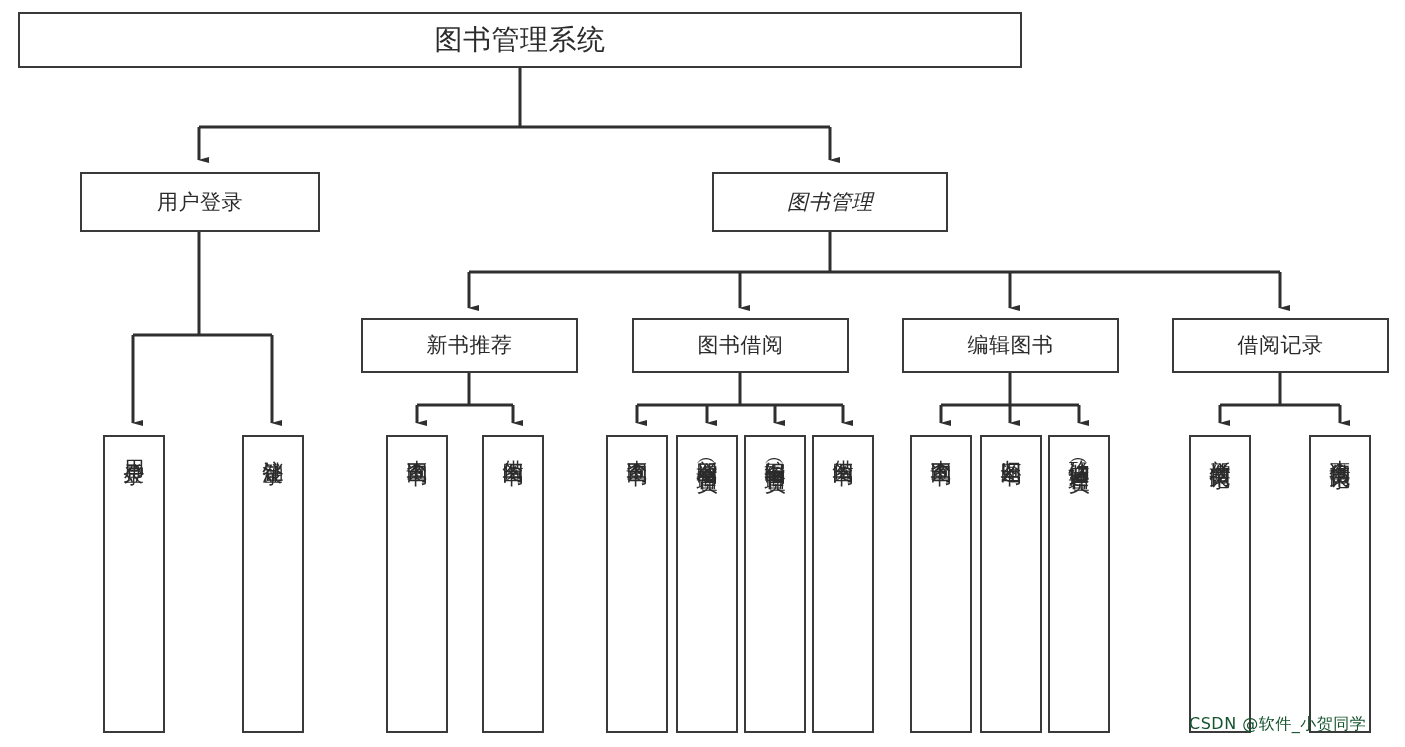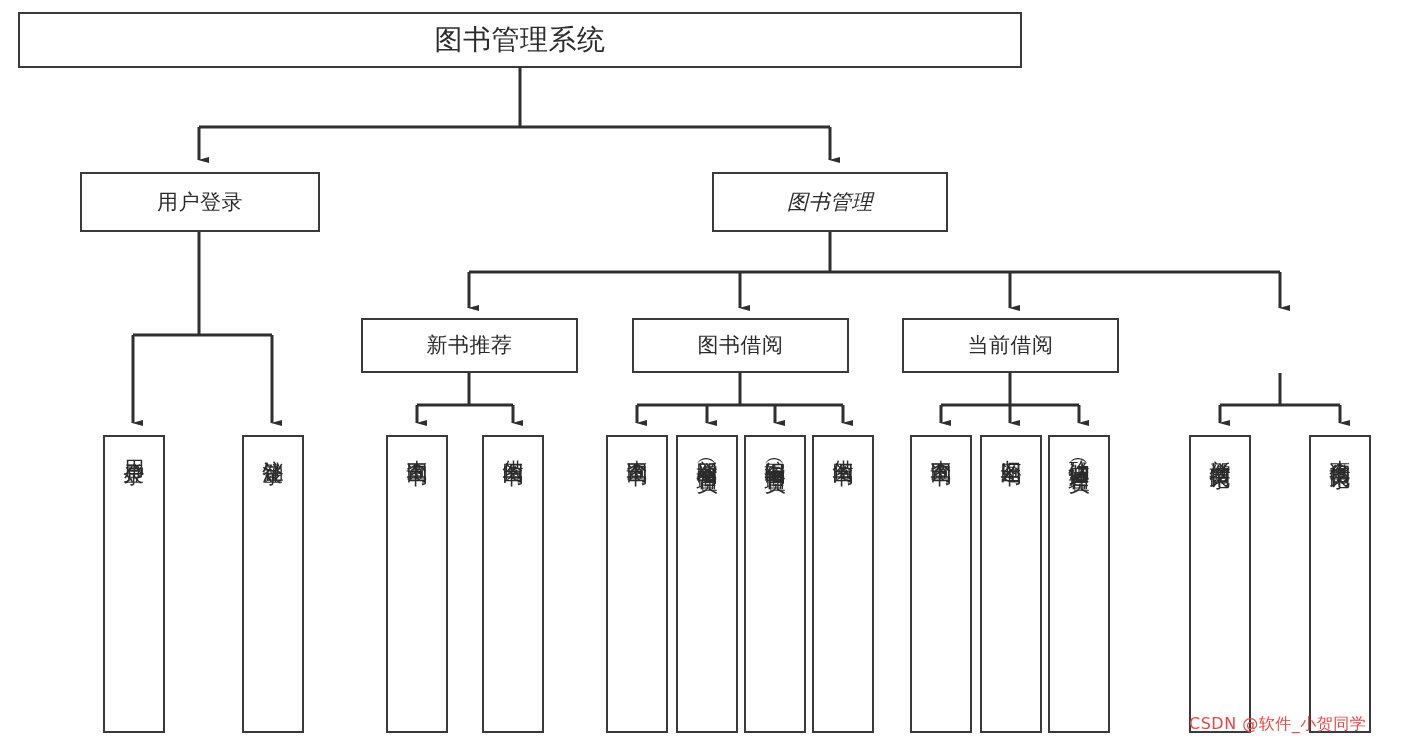--- a/index.html
+++ b/index.html
@@ -57,21 +57,21 @@
     line-height: 1.05;
     letter-spacing: 2px;
     white-space: nowrap;
   }
   .node.root .label { font-size: 28px; }
   .watermark {
     position: absolute;
     left: 1189px;
     top: 714px;
     font-size: 16px;
-    color: #ef4444;
+    color: #14532d;
     white-space: nowrap;
     letter-spacing: 0.5px;
     font-family: "DejaVu Sans", "Liberation Sans", sans-serif;
   }
 </style>
 </head>
 <body>
 
 <div id="canvas">
 
@@ -138,21 +138,24 @@
     <span class="label">图书管理</span>
   </div>
 
   <div class="node horizontal" style="left:632px; top:318px; width:217px; height:55px;">
     <span class="label">图书借阅</span>
   </div>
   <div class="node horizontal" style="left:361px; top:318px; width:217px; height:55px;">
     <span class="label">新书推荐</span>
   </div>
   <div class="node horizontal" style="left:902px; top:318px; width:217px; height:55px;">
-    <span class="label">当前借阅</span>
+    <span class="label">编辑图书</span>
+  </div>
+  <div class="node horizontal" style="left:1172px; top:318px; width:217px; height:55px;">
+    <span class="label">借阅记录</span>
   </div>
 
   <div class="node vertical" style="left:103px; top:435px; width:62px; height:298px;">
     <span class="label">用户登录</span>
   </div>
   <div class="node vertical" style="left:242px; top:435px; width:62px; height:298px;">
     <span class="label">注销登录</span>
   </div>
 
   <div class="node vertical" style="left:386px; top:435px; width:62px; height:298px;">

